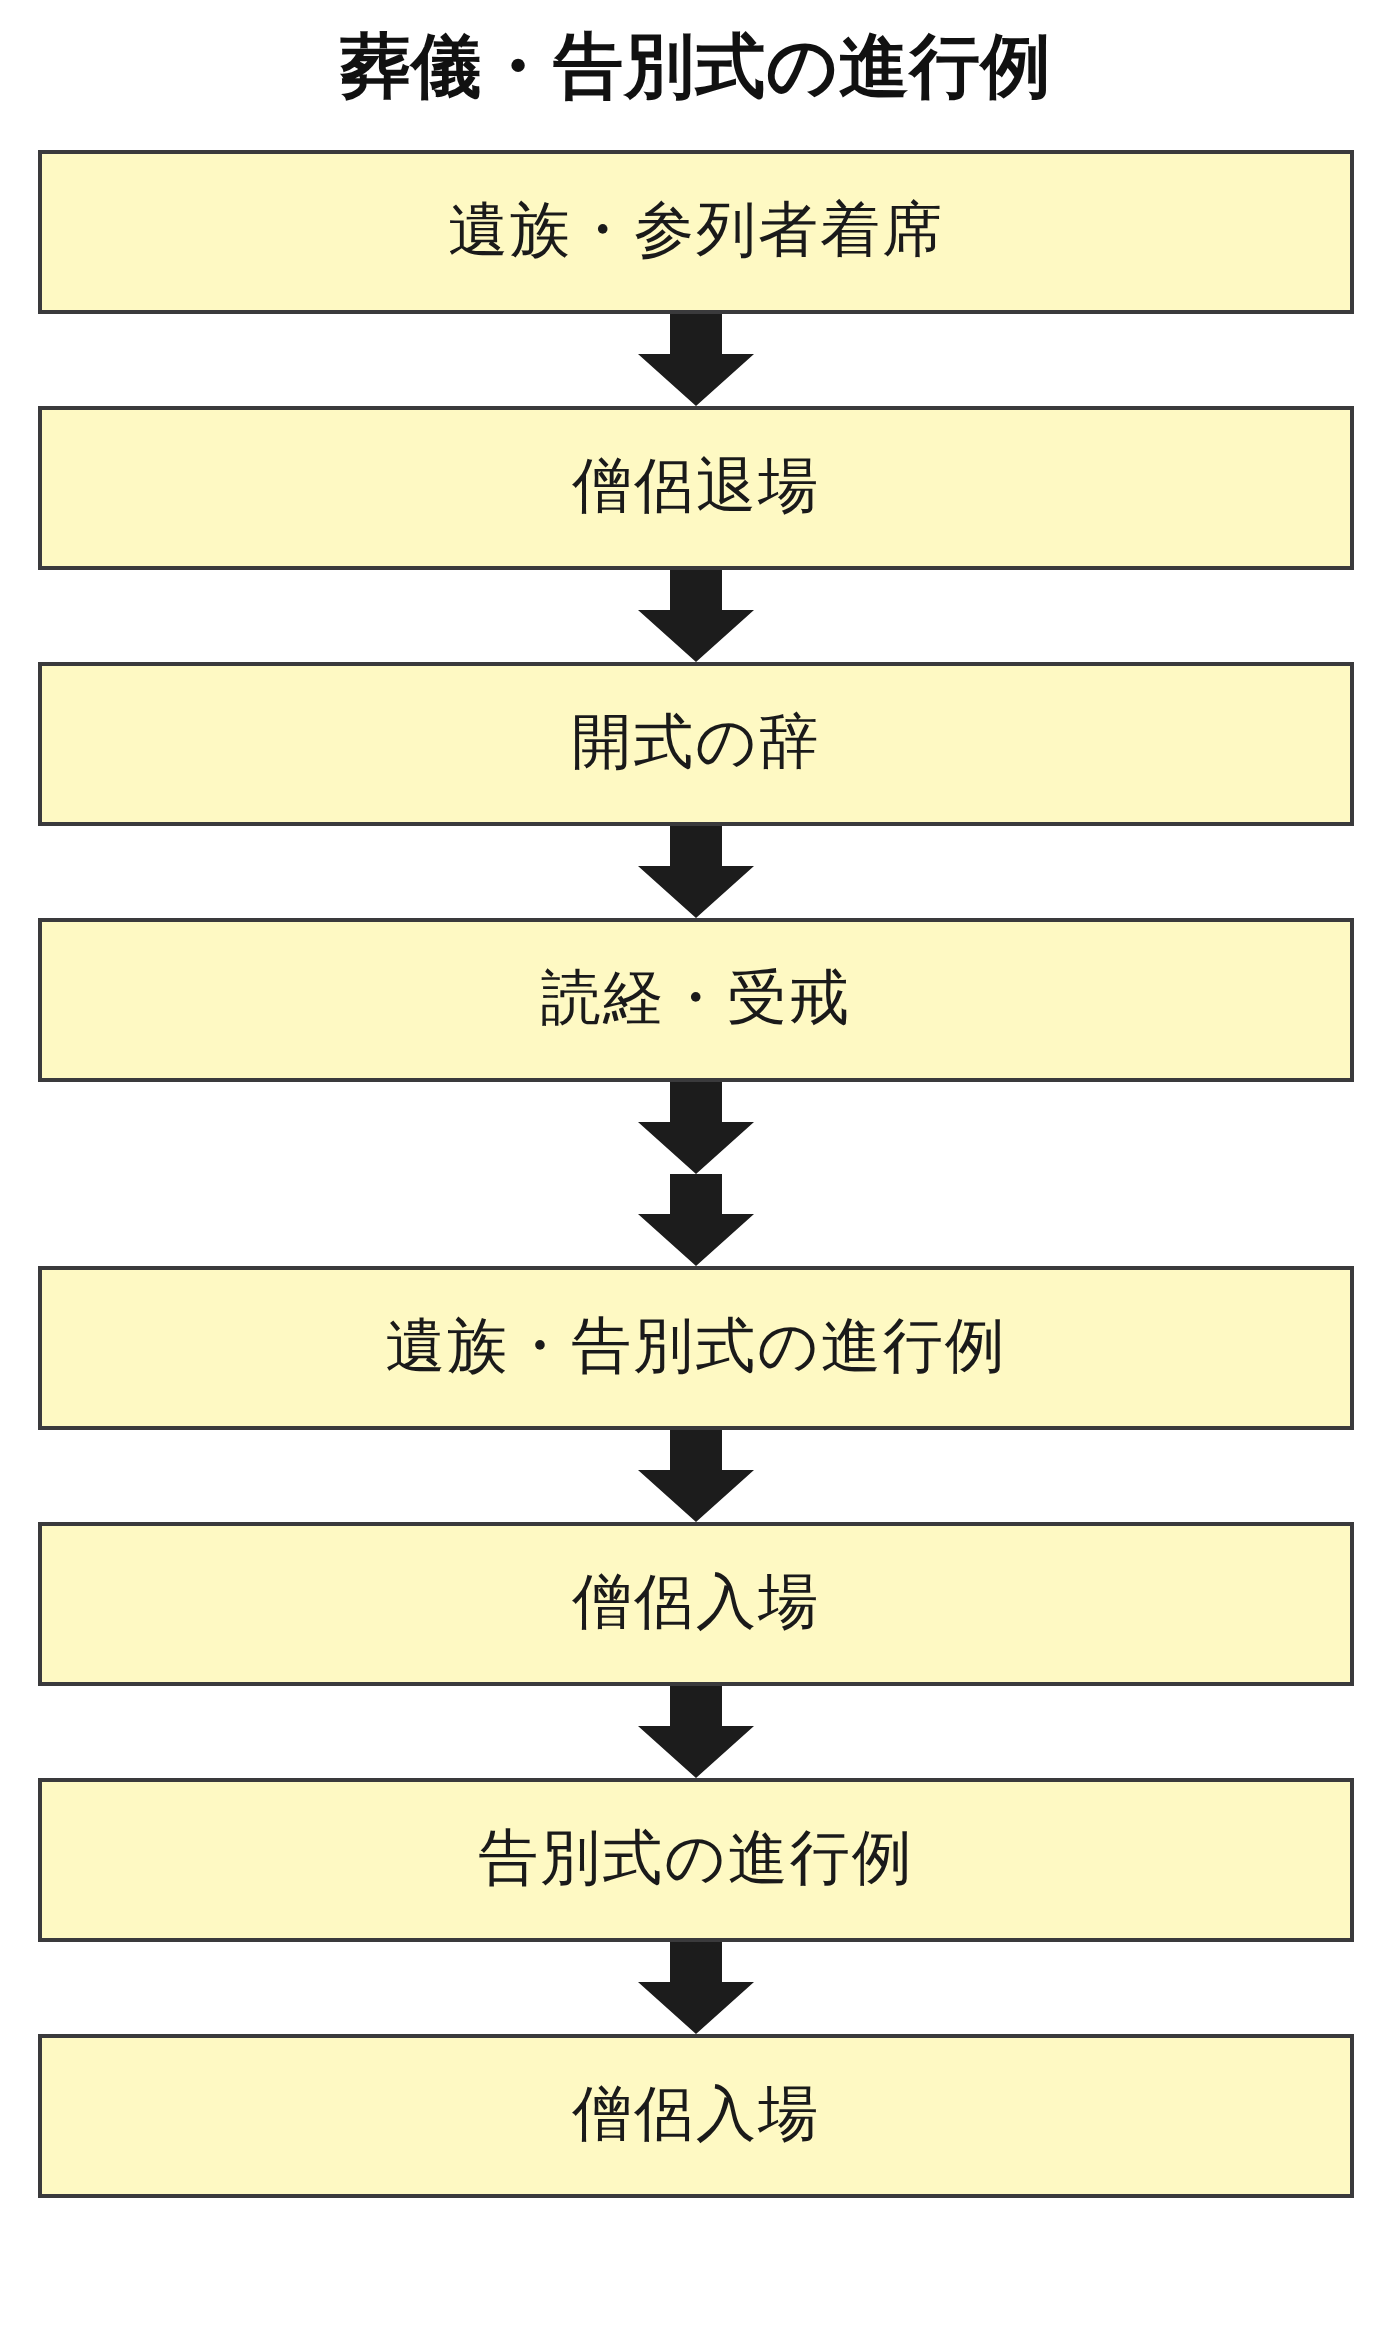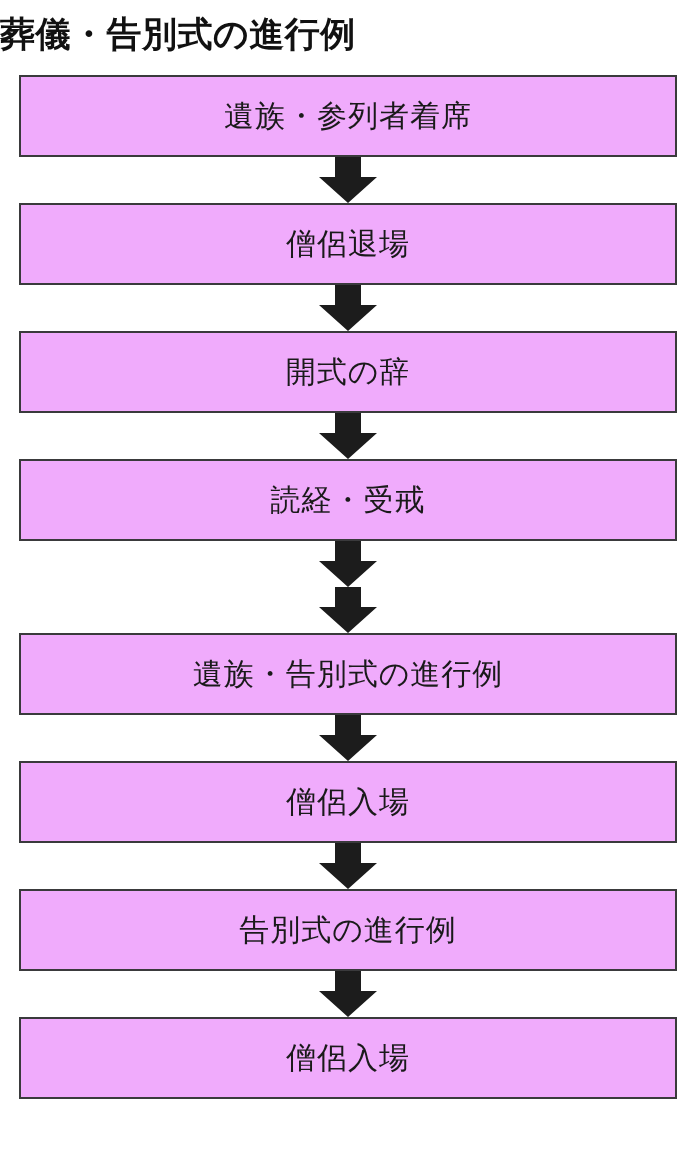--- a/index.html
+++ b/index.html
@@ -24,21 +24,21 @@
     height: 1175px;
     box-sizing: border-box;
   }
 
   
   .chart-title {
     position: absolute;
     top: 6px;
     left: 0;
     width: 696px;
-    text-align: left;
+    text-align: center;
     font-size: 35px;
     line-height: 56px;
     font-weight: 700;
     letter-spacing: 0.5px;
     color: #111111;
     white-space: nowrap;
   }
 
   
   .steps {
@@ -50,21 +50,21 @@
 
   .step {
     position: relative;
   }
 
   .step-box {
     box-sizing: border-box;
     width: 658px;
     height: 82px;
     border: 2px solid #3a3a3c;
-    background: #f0abfc;
+    background: #fef9c3;
     display: flex;
     align-items: center;
     justify-content: center;
   }
 
   .step-label {
     font-size: 30px;
     line-height: 34px;
     font-weight: 400;
     letter-spacing: 1px;

